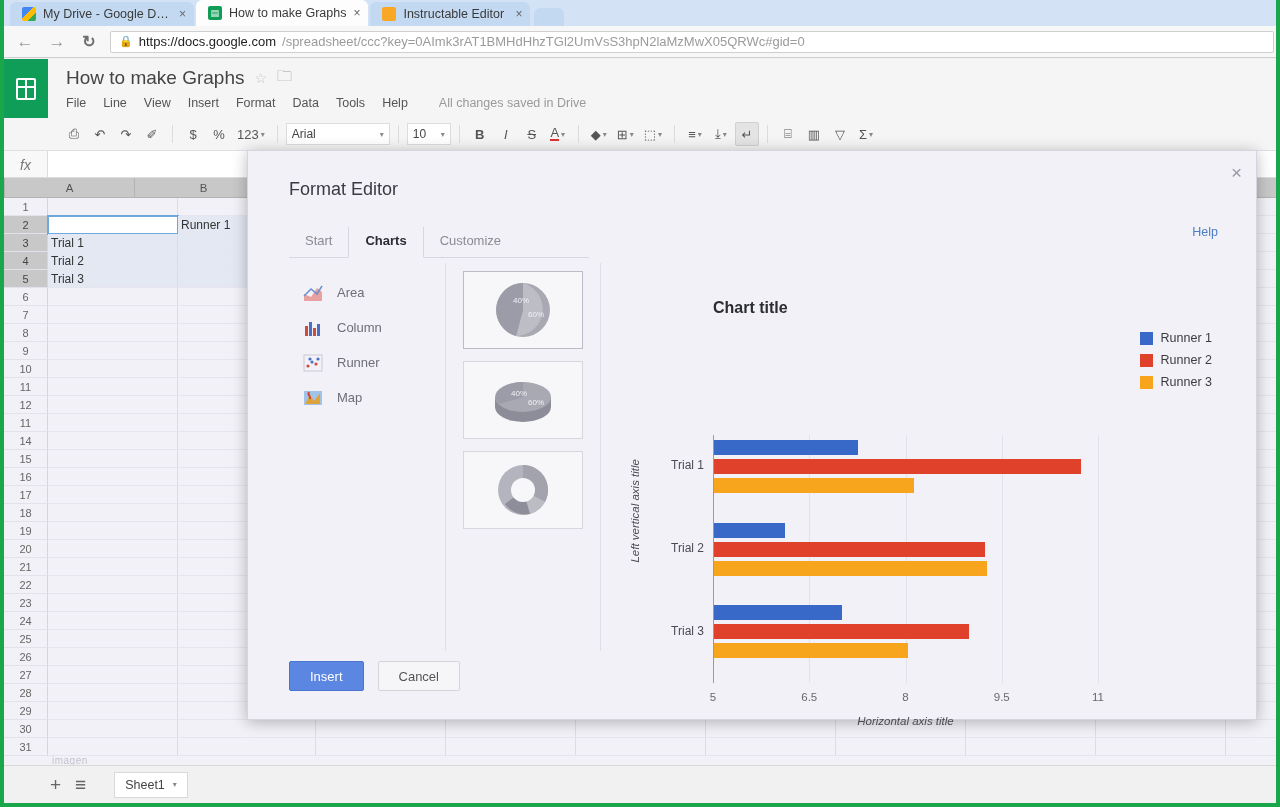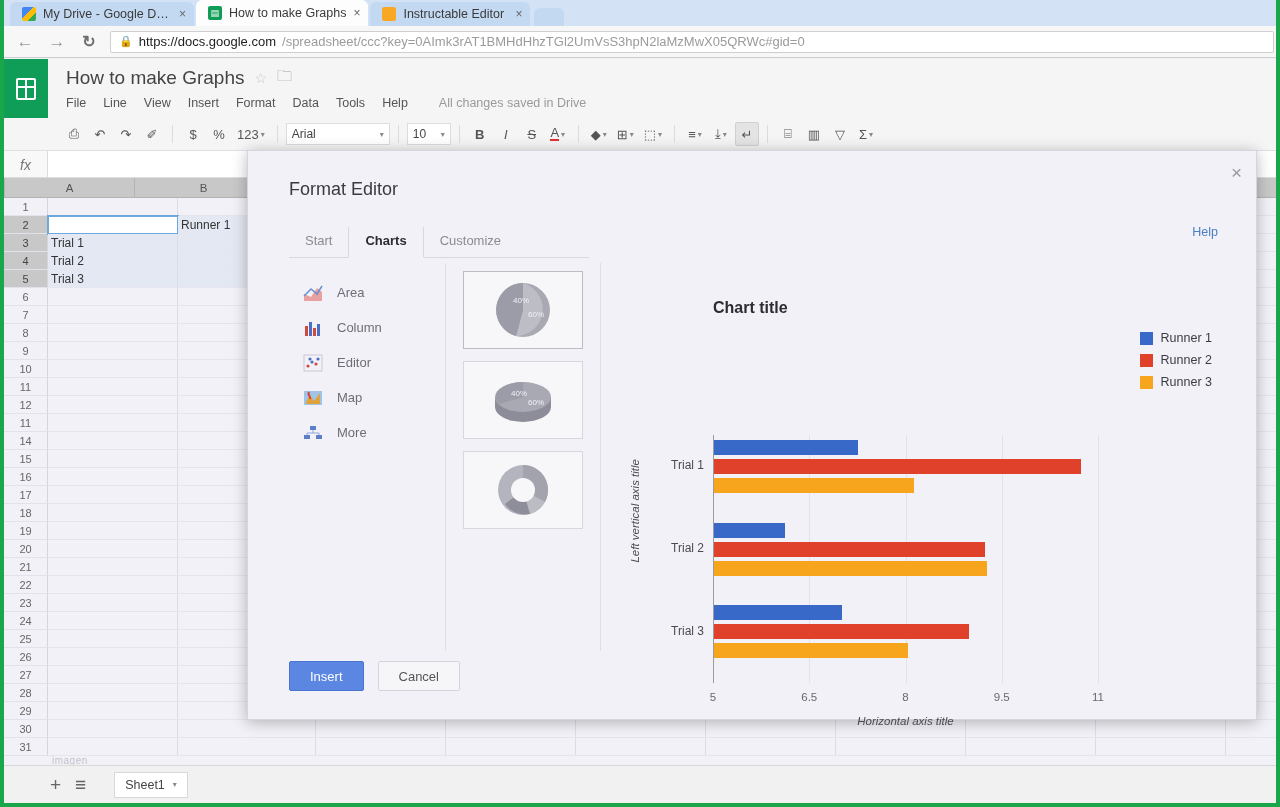--- a/index.html
+++ b/index.html
@@ -912,38 +912,29 @@
           </div>
           <div class="type-item">
             <span class="type-ic"><svg width="20" height="18">
                 <rect x="1" y="1" width="18" height="16" fill="none" stroke="#c9c8d2"></rect>
                 <circle cx="5" cy="12" r="1.6" fill="#d14b3c"></circle>
                 <circle cx="9" cy="8" r="1.6" fill="#4a6fc4"></circle>
                 <circle cx="13" cy="10" r="1.6" fill="#d14b3c"></circle>
                 <circle cx="15" cy="5" r="1.6" fill="#4a6fc4"></circle>
                 <circle cx="7" cy="5" r="1.6" fill="#4a6fc4"></circle>
               </svg></span>
-            <span>Editor</span>
+            <span>Runner</span>
           </div>
           <div class="type-item">
             <span class="type-ic"><svg width="20" height="18">
                 <rect x="1" y="2" width="18" height="14" fill="#9fc4e8"></rect>
                 <path d="M3 13 L7 6 L11 12 L17 4 L17 15 L3 15 Z" fill="#e0a33c"></path>
                 <path d="M6 3 C4 6 8 7 7 10" stroke="#d8412f" stroke-width="2" fill="none"></path>
               </svg></span>
             <span>Map</span>
-          </div>
-          <div class="type-item">
-            <span class="type-ic"><svg width="20" height="18">
-                <rect x="7" y="2" width="6" height="4" fill="#5d7fc9"></rect>
-                <rect x="1" y="11" width="6" height="4" fill="#5d7fc9"></rect>
-                <rect x="13" y="11" width="6" height="4" fill="#5d7fc9"></rect>
-                <path d="M10 6 L10 9 M4 9 L16 9 M4 9 L4 11 M16 9 L16 11" stroke="#8fa8dd" fill="none"></path>
-              </svg></span>
-            <span>More</span>
           </div>
         </div>
       <div class="thumbs-col">
         <div class="thumb selected">
           <svg width="96" height="62" viewBox="0 0 96 62">
             <circle cx="48" cy="31" r="27" fill="#a9a9b4"></circle>
             <path d="M48 31 L48 4 A27 27 0 0 1 41 57 Z" fill="#bdbdc6"></path>
             <path d="M48 31 L48 4 A27 27 0 0 0 41 57 Z" fill="#9c9ca8"></path>
             <text x="38" y="24" font-size="8" fill="#f2f1f7" font-family="Liberation Sans, sans-serif">40%</text>
             <text x="53" y="38" font-size="8" fill="#f2f1f7" font-family="Liberation Sans, sans-serif">60%</text>

